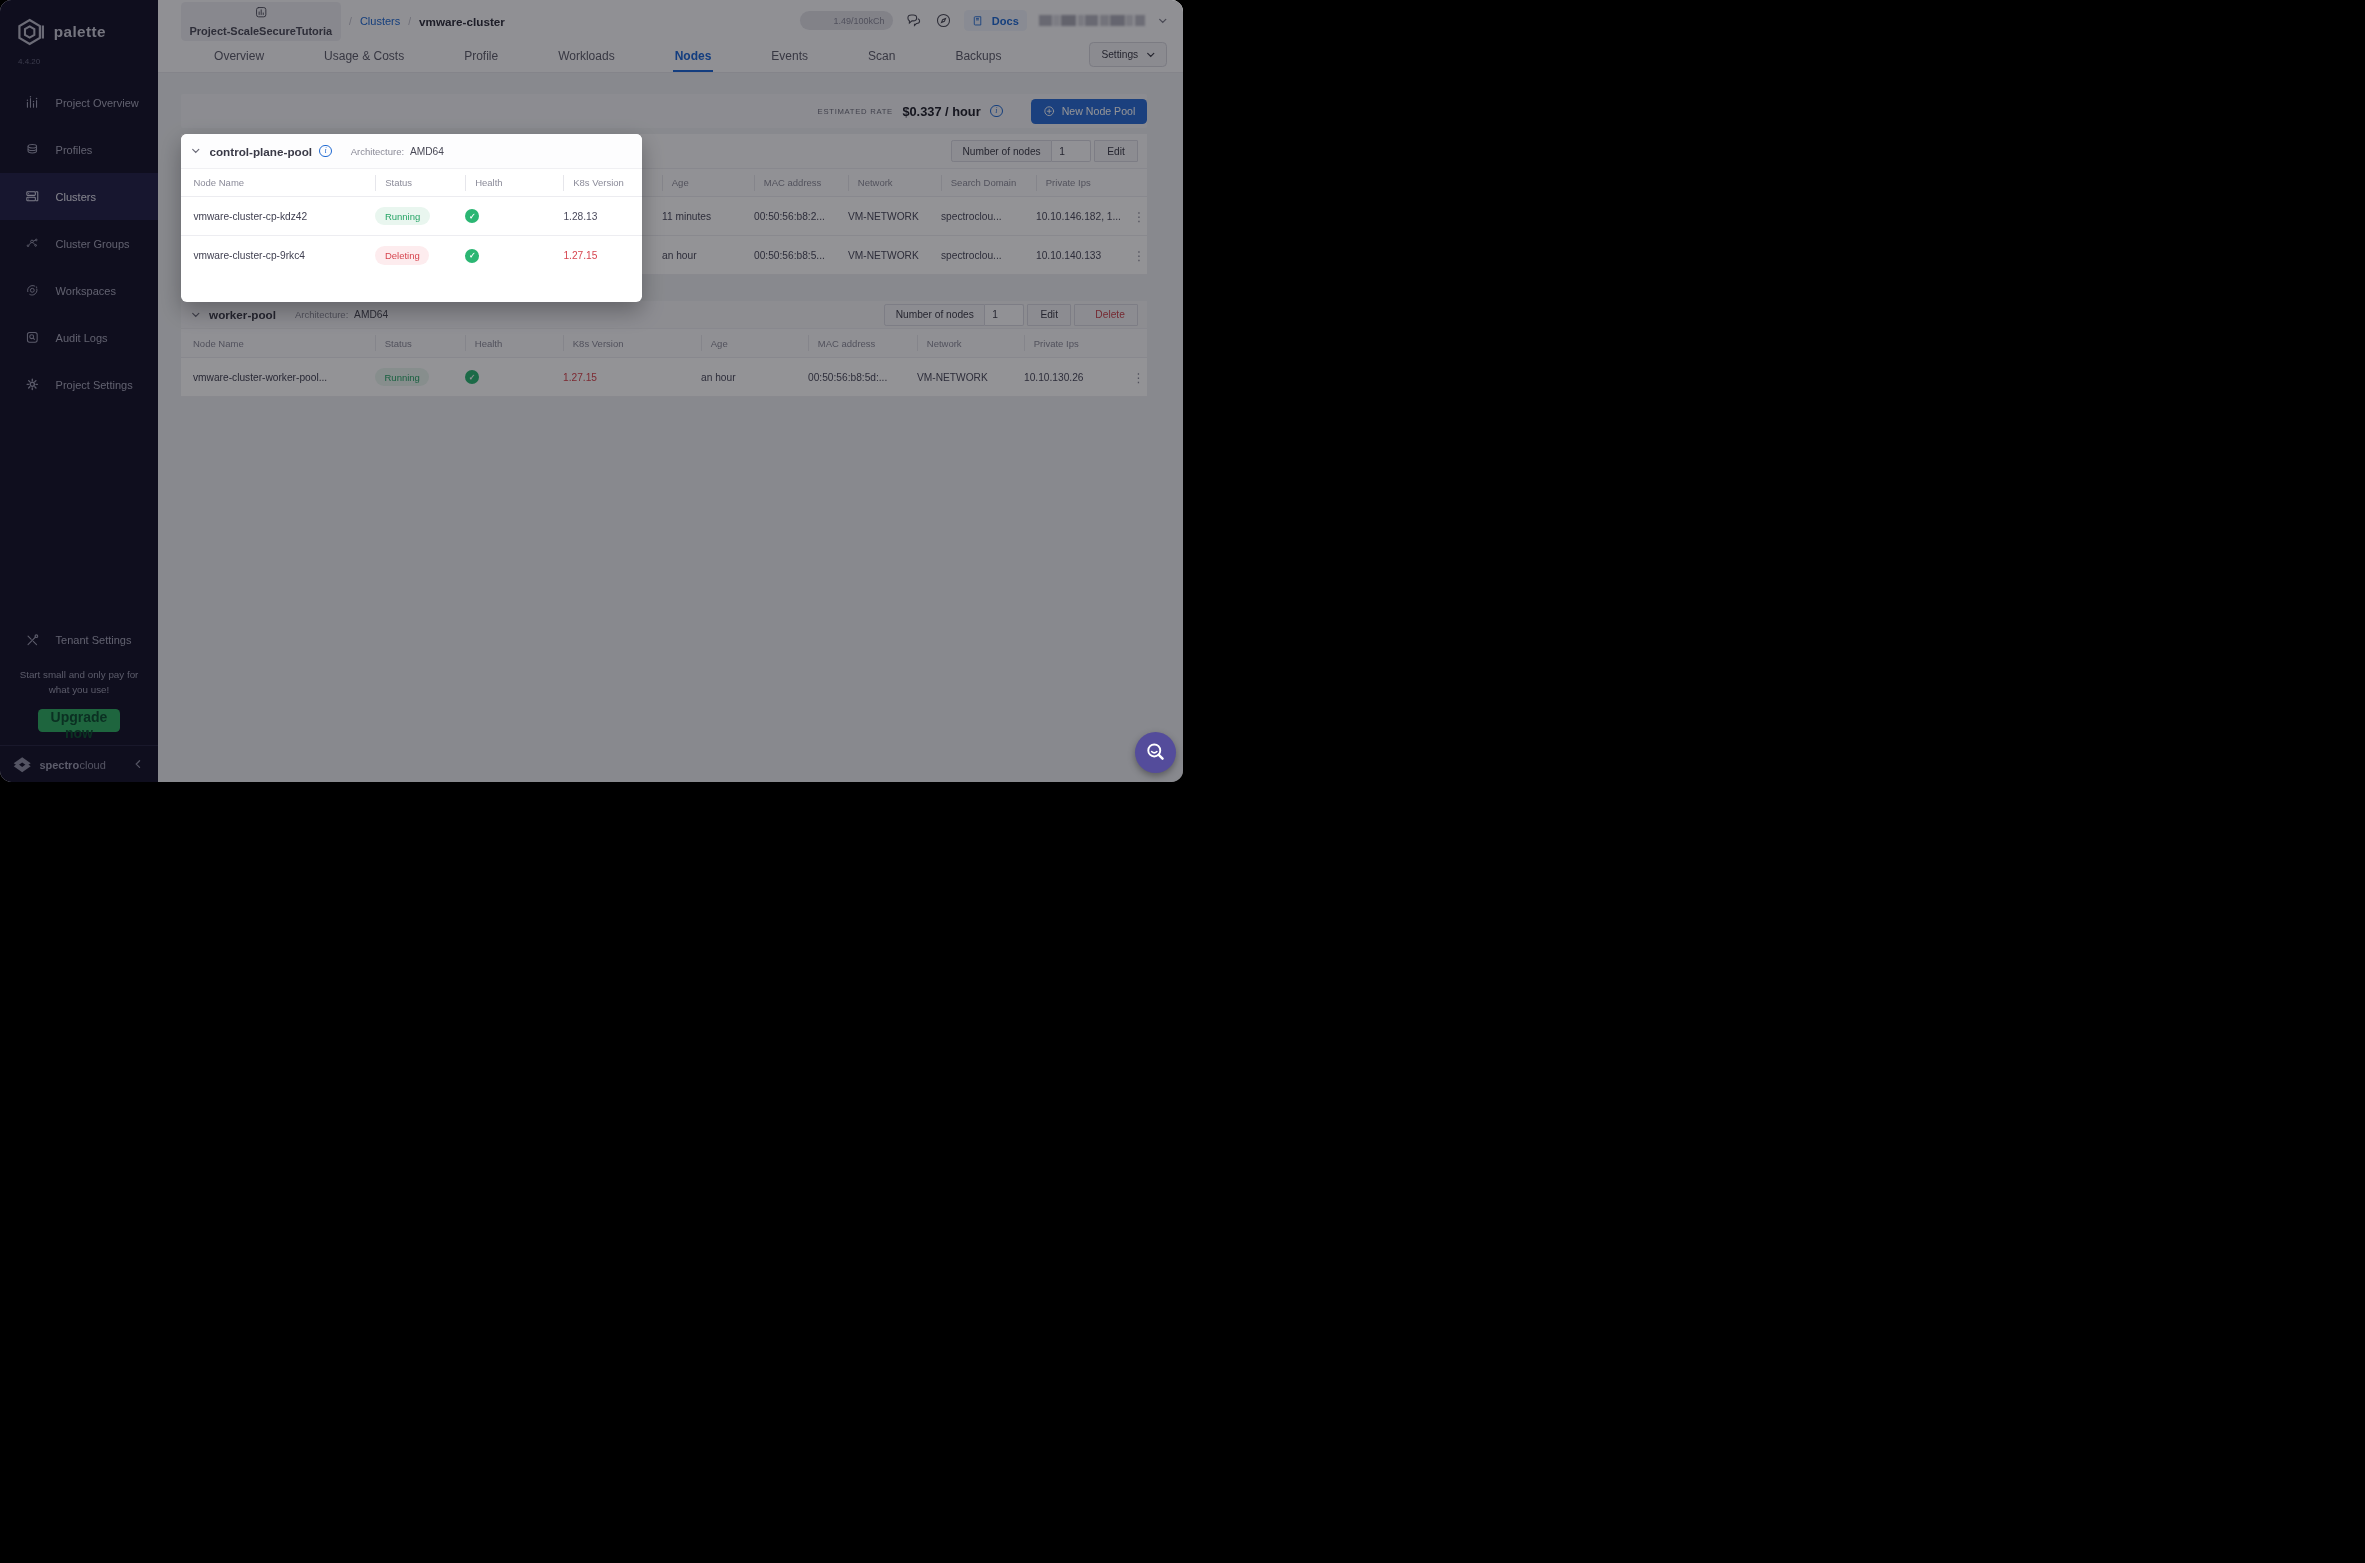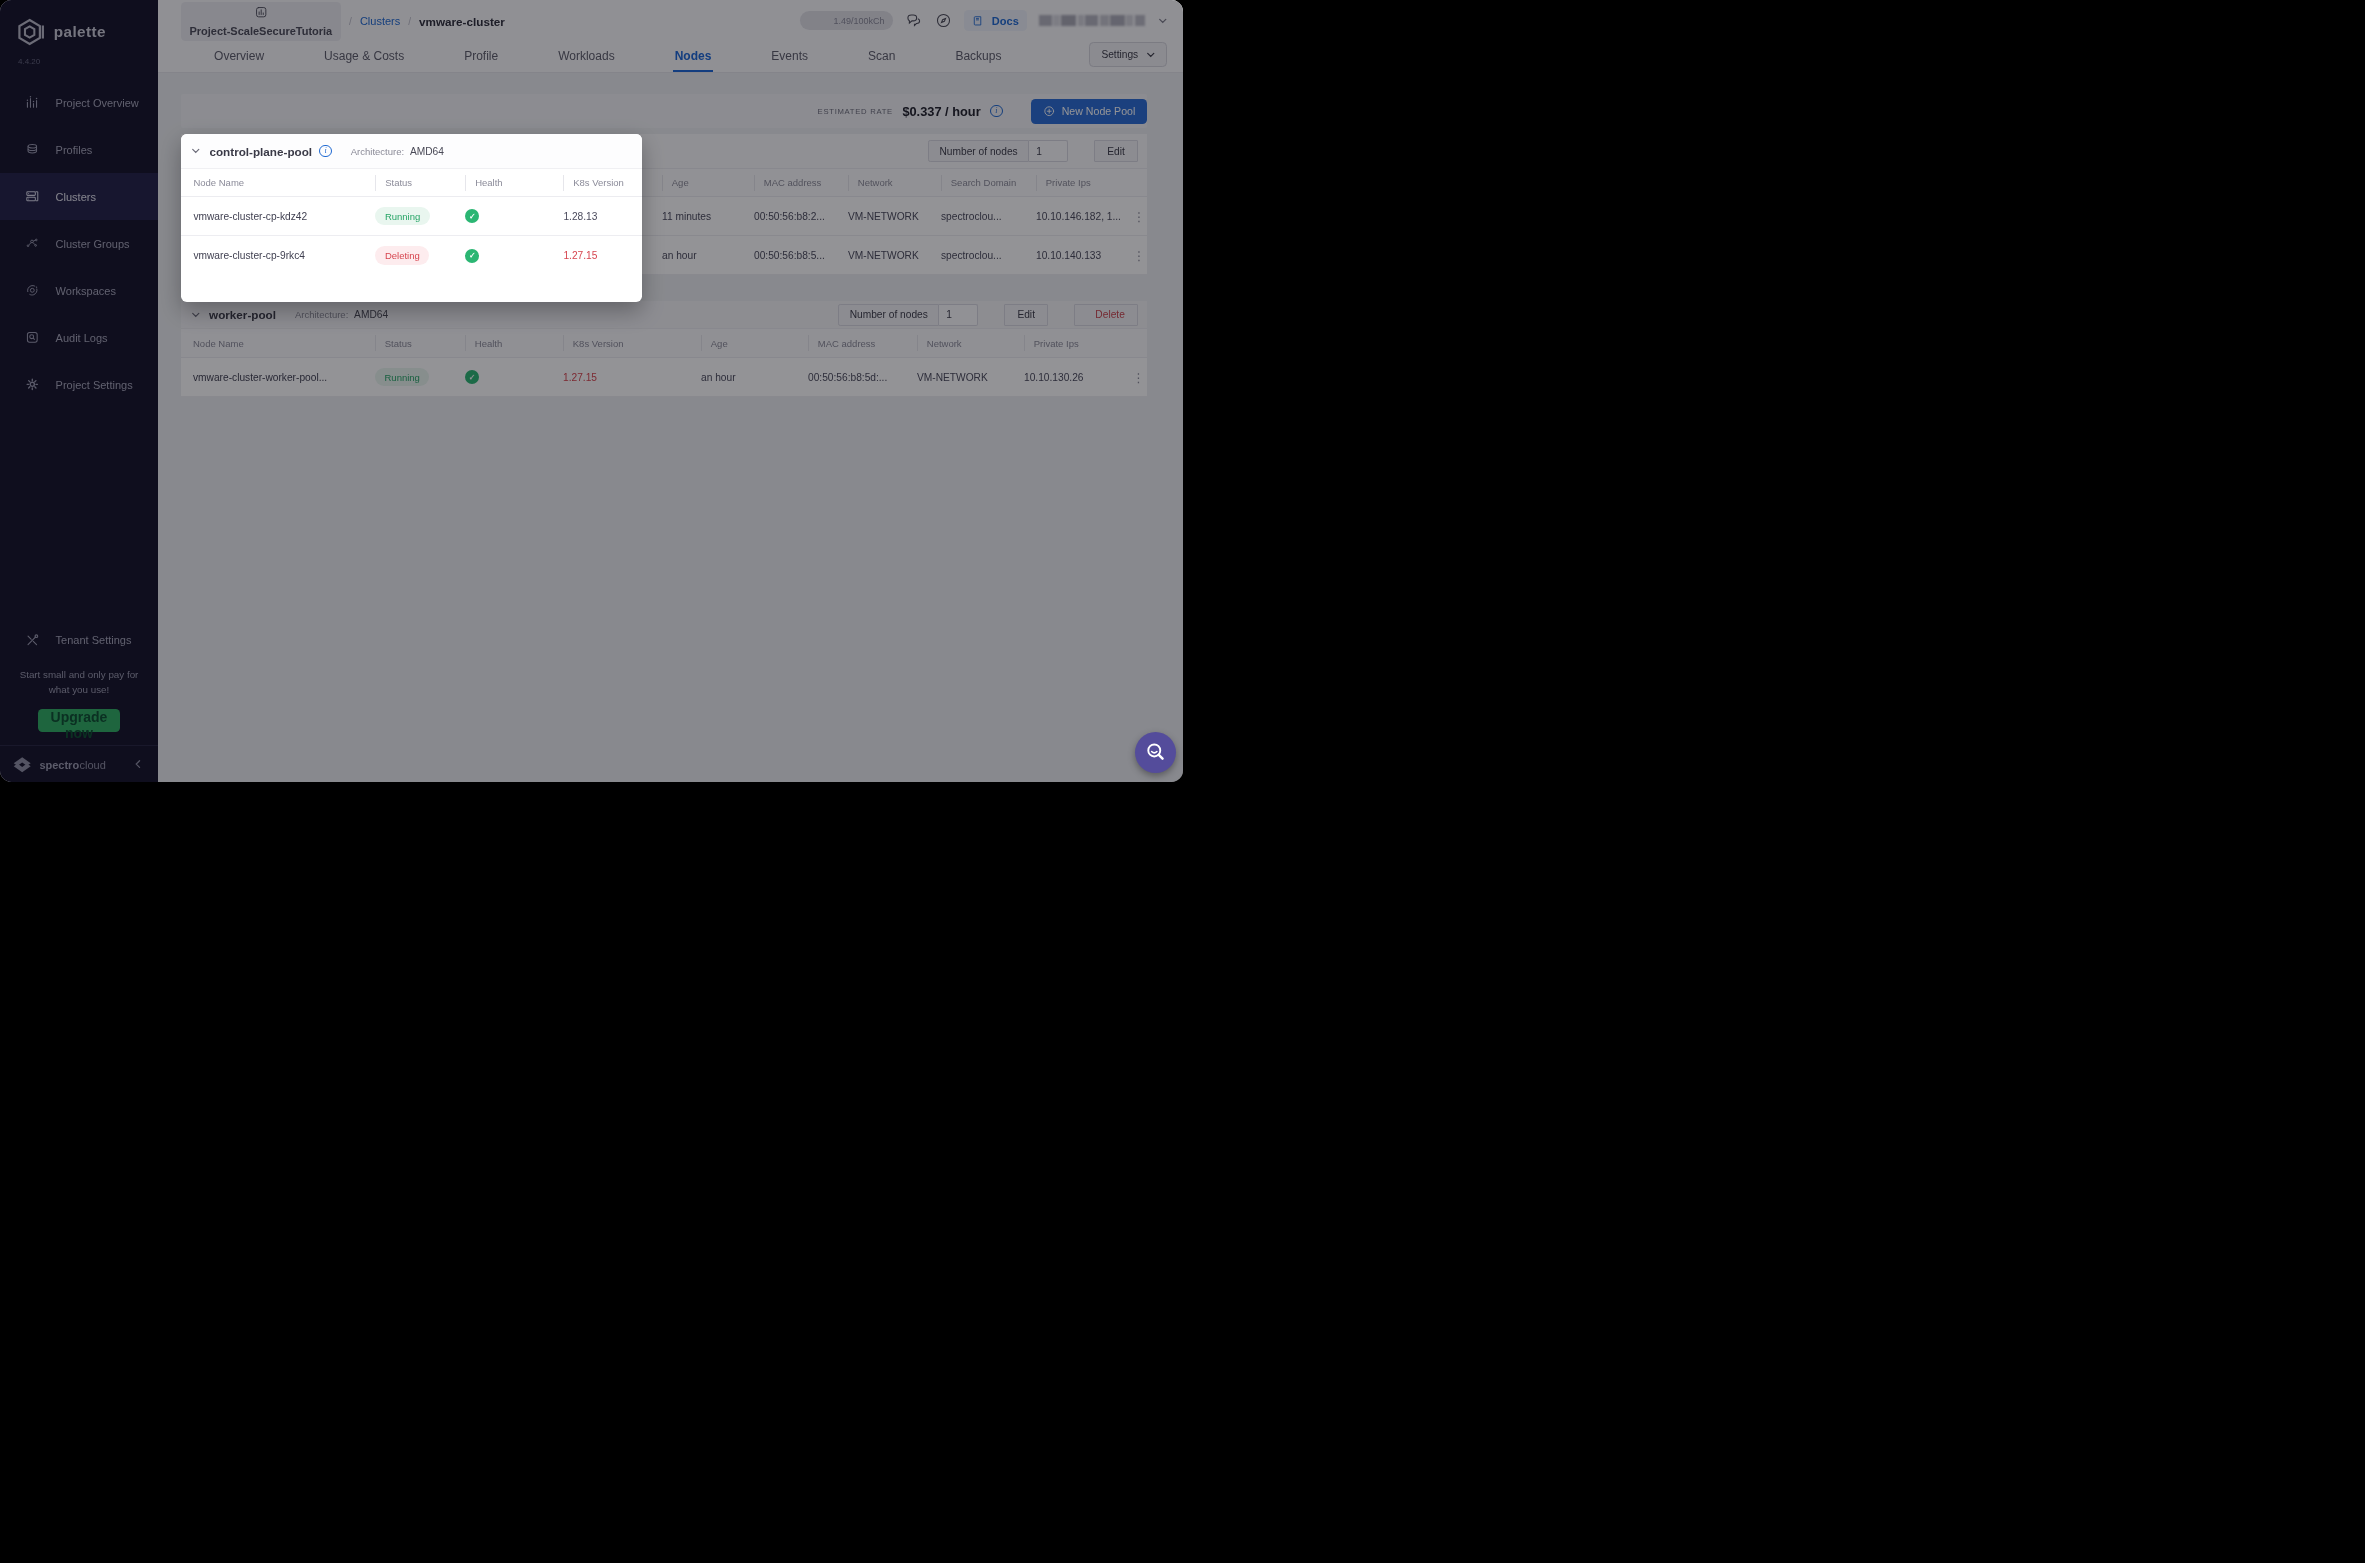--- a/index.html
+++ b/index.html
@@ -59,21 +59,21 @@
   .section { position:absolute; left:22.6px; right:36px; }
   #cp-section { top:61px; }
   #wk-section { top:228px; }
   .pool-head { display:flex; align-items:center; height:35px; background:#fafafb; border-bottom:0.7px solid #ececf0; padding:0 8.8px 0 10.2px; }
   #wk-section .pool-head { height:28.4px; background:#f4f4f7; }
   .chev { margin-right:8.8px; cursor:pointer; display:flex; }
   .pool-title { font-size:11.7px; font-weight:700; color:#3a3a47; }
   .pool-info { margin-left:7.3px; }
   .arch-label { margin-left:19px; font-size:9.5px; color:#8a8a97; }
   .arch-val { margin-left:5.8px; font-size:10.2px; color:#4a4a57; }
-  .pool-controls { margin-left:auto; display:flex; align-items:center; gap:26px; }
+  .pool-controls { margin-left:auto; display:flex; align-items:center; gap:3px; }
   .nodes-group { display:flex; }
   .nodes-label { border:0.7px solid #d8d8e0; background:#f3f3f6; padding:4.4px 10.2px; font-size:10.2px; color:#3c3c49; border-radius:2.2px 0 0 2.2px; white-space:nowrap; }
   .nodes-input { width:39px; border:0.7px solid #d8d8e0; border-left:none; background:#fbfbfd; padding:4.4px 7.3px; font-size:10.2px; color:#3c3c49; border-radius:0 2.2px 2.2px 0; font-family:inherit; }
   .ghost-btn { border:0.7px solid #d8d8e0; background:#f3f3f6; border-radius:1px; padding:4.4px 12.4px; font-size:10.2px; color:#3c3c49; font-family:inherit; cursor:pointer; }
   .ghost-btn.danger { color:#c9444d;padding-left:20px; }
 
   .thead { display:grid; align-items:center; height:28px; background:#fcfcfd; padding-left:12.4px; border-bottom:0.7px solid #ececf0; }
   #wk-section .thead { height:29px; background:#f9f9fb; }
   .th { font-size:9.5px; color:#8b8b99; height:16px; display:flex; align-items:center; }
   .th + .th { border-left:0.7px solid #e6e6eb; padding-left:8.8px; }

